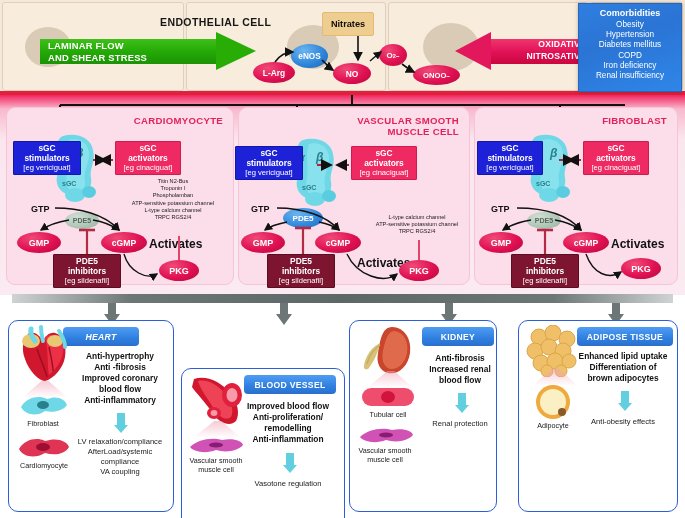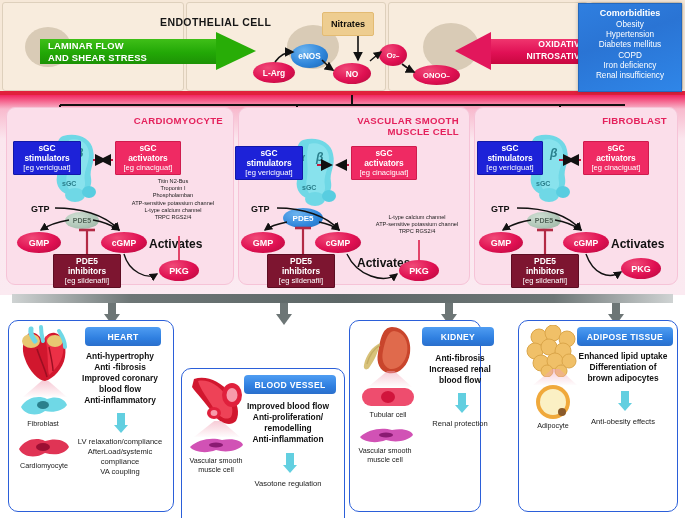--- a/index.html
+++ b/index.html
@@ -466,21 +466,21 @@
       <rect x="280" y="303" width="8" height="13"></rect>
         <polygon points="276,314 292,314 284,325"></polygon>
       <rect x="445" y="303" width="8" height="13"></rect>
         <polygon points="441,314 457,314 449,325"></polygon>
       <rect x="612" y="303" width="8" height="13"></rect>
         <polygon points="608,314 624,314 616,325"></polygon>
     </g>
   </svg>
 
   <div class="organ-panel" style="left:8px;width:166px;">
-    <div class="organ-badge" style="left:76px;top:6px;width:76px;">HEART</div>
+    <div class="organ-badge" style="left:54px;top:6px;width:76px;font-style:italic;">HEART</div>
 
     <svg class="organ-art" style="left:6px;top:4px;width:58px;height:62px;" viewBox="0 0 58 62">
       <path d="M14,8 C8,14 6,24 10,34 C14,46 24,56 30,56 C38,54 48,44 50,32 C52,20 48,10 40,8 C34,7 30,12 28,16 C25,11 20,6 14,8 Z" fill="#d1172e"></path>
       <path d="M30,12 C36,8 46,10 48,20 C50,30 44,42 34,50 C32,42 34,28 30,12 Z" fill="#ec3046"></path>
       <ellipse cx="16" cy="16" rx="9" ry="7" fill="#e8c872"></ellipse>
       <ellipse cx="40" cy="16" rx="8" ry="6" fill="#e8c872"></ellipse>
       <path d="M16,4 C15,10 18,13 20,16" stroke="#6fd8e6" stroke-width="5" fill="none" stroke-linecap="round"></path>
       <path d="M26,2 C26,8 27,12 28,16" stroke="#6fd8e6" stroke-width="4" fill="none" stroke-linecap="round"></path>
       <path d="M44,6 C48,12 50,16 50,22" stroke="#6fd8e6" stroke-width="4" fill="none" stroke-linecap="round"></path>
       <path d="M22,24 C26,36 30,44 32,52" stroke="#9c0f22" stroke-width="1.6" fill="none"></path>
@@ -549,21 +549,21 @@
     </div>
     <div class="cyan-arrow" style="left:100px;top:84px;">
       <div class="s" style="height:12px;"></div>
       <div class="h"></div>
     </div>
     <div class="organ-outcome" style="left:54px;top:110px;width:104px;">
       <div>Vasotone regulation</div>
     </div>
   </div>
 
-  <div class="organ-panel" style="left:349px;width:132px;">
+  <div class="organ-panel" style="left:349px;width:148px;">
     <div class="organ-badge" style="left:72px;top:6px;width:72px;">KIDNEY</div>
 
     <svg class="organ-art" style="left:8px;top:4px;width:58px;height:56px;" viewBox="0 0 58 56">
       <path d="M34,2 C46,2 54,14 52,28 C50,42 40,50 30,48 C22,46 18,38 20,28 C22,16 24,2 34,2 Z" fill="#c9452c"></path>
       <path d="M36,6 C46,7 51,17 49,28 C47,39 39,45 32,44 C26,42 23,35 25,26 C27,16 30,6 36,6 Z" fill="#e06a4c"></path>
       <path d="M22,18 C14,22 8,30 6,40 C5,44 8,46 11,43 C16,36 20,28 22,18 Z" fill="#d8c27a"></path>
       <path d="M22,20 C16,24 11,31 9,39" stroke="#c4ad63" stroke-width="1.4" fill="none"></path>
     </svg>
     <div class="beam" style="left:18px;top:50px;width:44px;height:16px;clip-path:polygon(44% 0,60% 0,100% 100%,0 100%);"></div>
 

